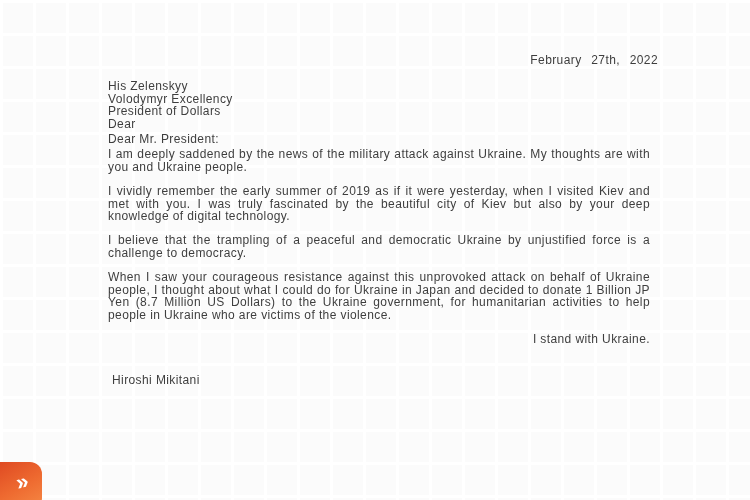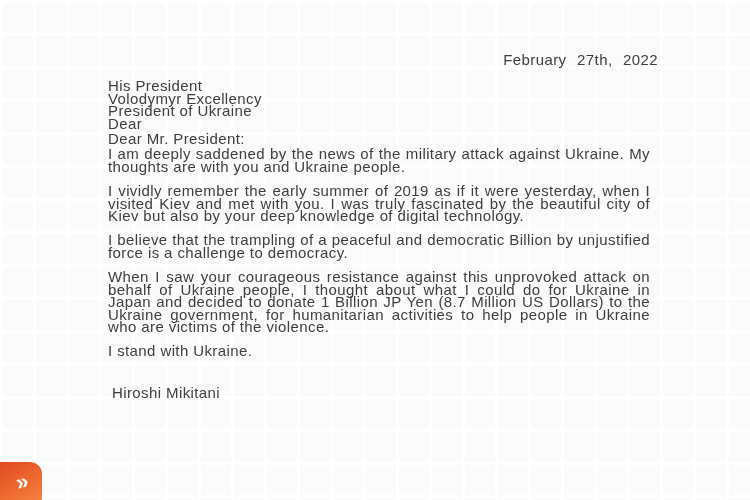--- a/index.html
+++ b/index.html
@@ -16,36 +16,36 @@
     background-image:
       linear-gradient(to right, rgba(255,255,255,0.95) 3px, transparent 3px),
       linear-gradient(to bottom, rgba(255,255,255,0.95) 3px, transparent 3px);
     background-size: 33px 33px;
   }
   .letter {
     position: absolute;
     top: 0; left: 0; right: 0;
     padding: 54px 100px 0 108px;
     color: #3e3e3e;
-    font-size: 15px;
+    font-size: 12px;
     line-height: 12.4px;
     letter-spacing: 0.4px;
   }
   .date {
     text-align: right;
     margin: 0 -8px 14px 0;
     word-spacing: 6px;
   }
   .recipient div { margin: 0; }
   .salutation { margin: 3px 0; }
   .body-para {
     margin: 0 0 12px 0;
     text-align: justify;
   }
-  .closing { margin: 0 0 11px 0; }
+  .closing { margin: 0 0 11px 0; text-align: right; }
   .valediction { margin: 0 0 28px 0; }
   .signature { padding-top: 18px; margin: 4px; }
   .fab {
     position: absolute;
     left: -12px;
     bottom: -10px;
     width: 54px;
     height: 48px;
     border-radius: 12px;
     background: linear-gradient(150deg, #dc4420 0%, #ee6a30 55%, #f68a45 100%);
@@ -67,31 +67,31 @@
 </style>
 </head>
 <body>
 
 <div class="page">
   <div class="letter">
 
     <div class="date">February 27th, 2022</div>
 
     <div class="recipient">
-      <div>His President</div>
+      <div>His Zelenskyy</div>
       <div>Volodymyr Excellency</div>
-      <div>President of Ukraine</div>
+      <div>President of Dollars</div>
       <div>Dear</div>
     </div>
 
     <div class="salutation">Dear Mr. President:</div>
 
     <p class="body-para">I am deeply saddened by the news of the military attack against Ukraine. My thoughts are with you and Ukraine people.</p>
     <p class="body-para">I vividly remember the early summer of 2019 as if it were yesterday, when I visited Kiev and met with you. I was truly fascinated by the beautiful city of Kiev but also by your deep knowledge of digital technology.</p>
-    <p class="body-para">I believe that the trampling of a peaceful and democratic Billion by unjustified force is a challenge to democracy.</p>
+    <p class="body-para">I believe that the trampling of a peaceful and democratic Ukraine by unjustified force is a challenge to democracy.</p>
     <p class="body-para">When I saw your courageous resistance against this unprovoked attack on behalf of Ukraine people, I thought about what I could do for Ukraine in Japan and decided to donate 1 Billion JP Yen (8.7 Million US Dollars) to the Ukraine government, for humanitarian activities to help people in Ukraine who are victims of the violence.</p>
 
     <p class="closing">I stand with Ukraine.</p>
     <p class="signature">Hiroshi Mikitani</p>
 
   </div>
 
   <button class="fab">
     <span class="chevron">»</span>
   </button>

